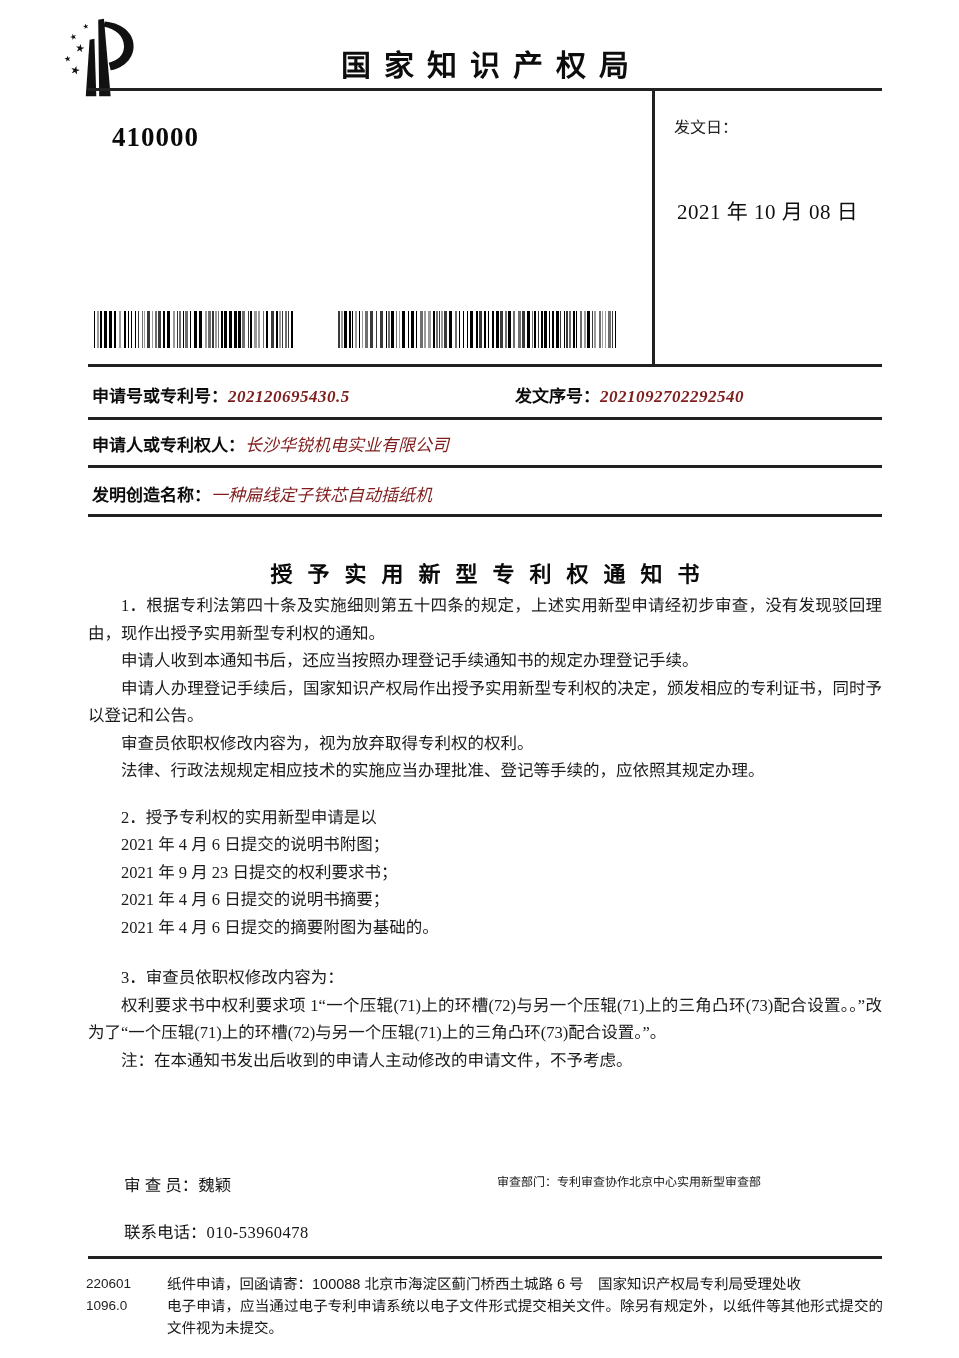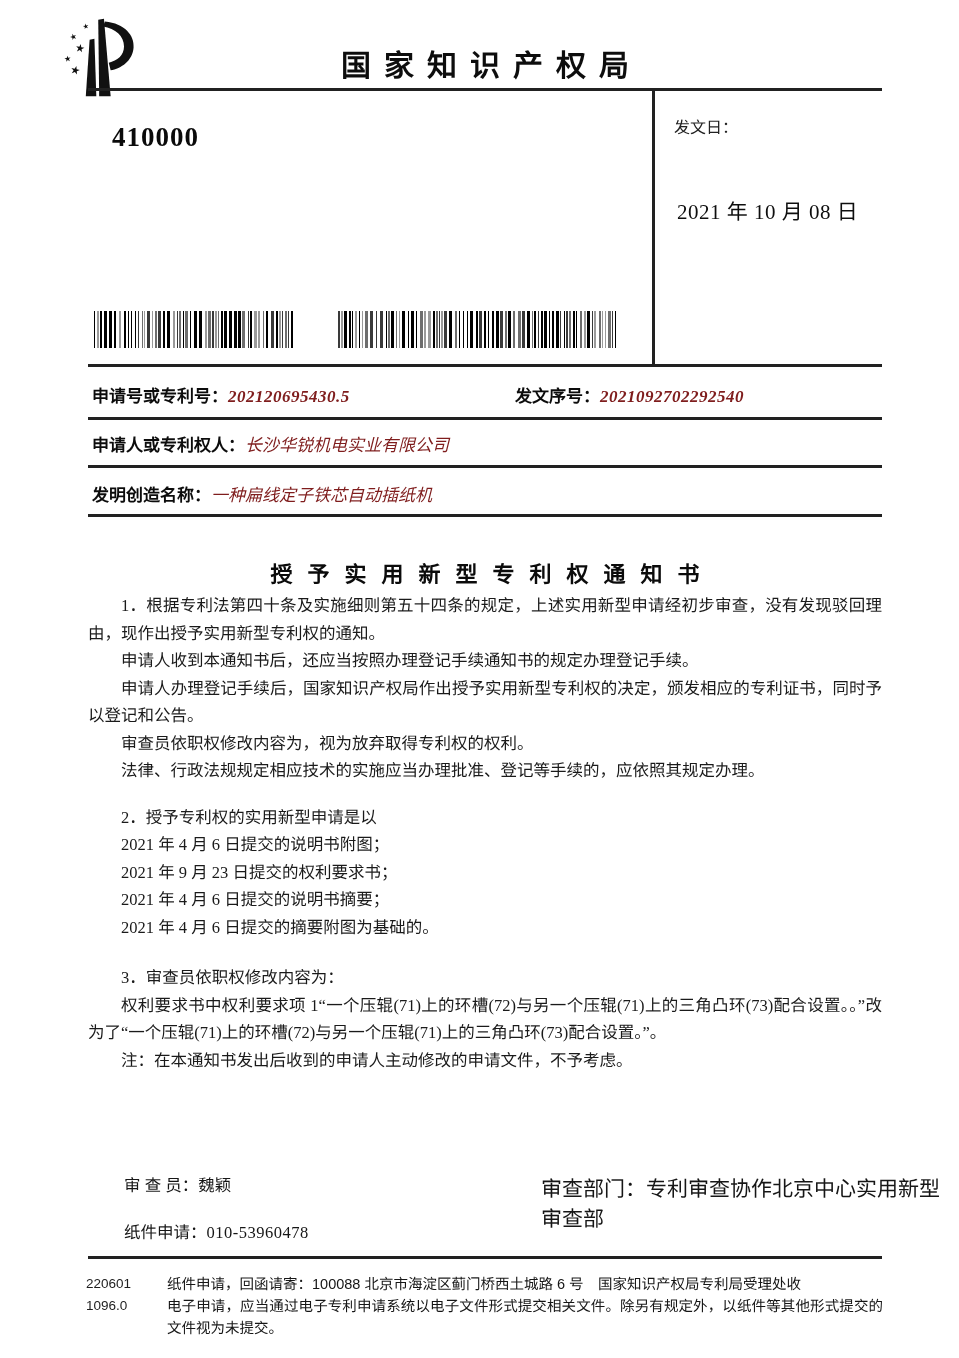--- a/index.html
+++ b/index.html
@@ -53,21 +53,21 @@
     font-size:22px; font-weight:bold; letter-spacing:15px; text-indent:15px; color:#0b0b0b;
   }
   .body-text {
     position:absolute; left:88px; top:592px; width:794px;
     font-size:16.5px; line-height:27.5px; text-align:justify; color:#1a1a1a;
   }
   .body-text p { text-indent:2em; }
   .sec2 { margin-top:19px; }
   .sec3 { margin-top:23px; }
   .examiner { position:absolute; left:124px; top:1172px; font-size:16.5px; }
-  .department { position:absolute; left:497px; top:1172px; font-size:21px;margin-left:44px; }
+  .department { position:absolute; left:497px; top:1172px; font-size:12px; }
   .phone { position:absolute; left:124px; top:1219px; font-size:16.5px; }
 
   
   .rule-footer { top:1256px; }
   .form-codes { position:absolute; left:86px; top:1263px; font-size:13.5px; line-height:22px; color:#1d1d1d; }
   .footer-notes { position:absolute; left:167px; top:1263px; width:716px; font-size:14.5px; line-height:22px; color:#161616; text-align:justify; }
 </style>
 </head>
 <body>
 
@@ -144,21 +144,21 @@
     </div>
   </div>
 
   <div class="examiner">
     <span>审 查 员：</span><span>魏颖</span>
   </div>
   <div class="department">
     <span>审查部门：</span><span>专利审查协作北京中心实用新型审查部</span>
   </div>
   <div class="phone">
-    <span>纸件申请：</span><span class="val-num" style="font-weight:normal">010-53960478</span>
+    <span>联系电话：</span><span class="val-num" style="font-weight:normal">010-53960478</span>
   </div>
 
   <div class="rule rule-footer"></div>
   <div class="form-codes sans">
     <div>220601</div>
     <div>1096.0</div>
   </div>
   <div class="footer-notes sans">
     <p>纸件申请，回函请寄：100088 北京市海淀区蓟门桥西土城路 6 号　国家知识产权局专利局受理处收</p>
     <p>电子申请，应当通过电子专利申请系统以电子文件形式提交相关文件。除另有规定外，以纸件等其他形式提交的文件视为未提交。</p>

